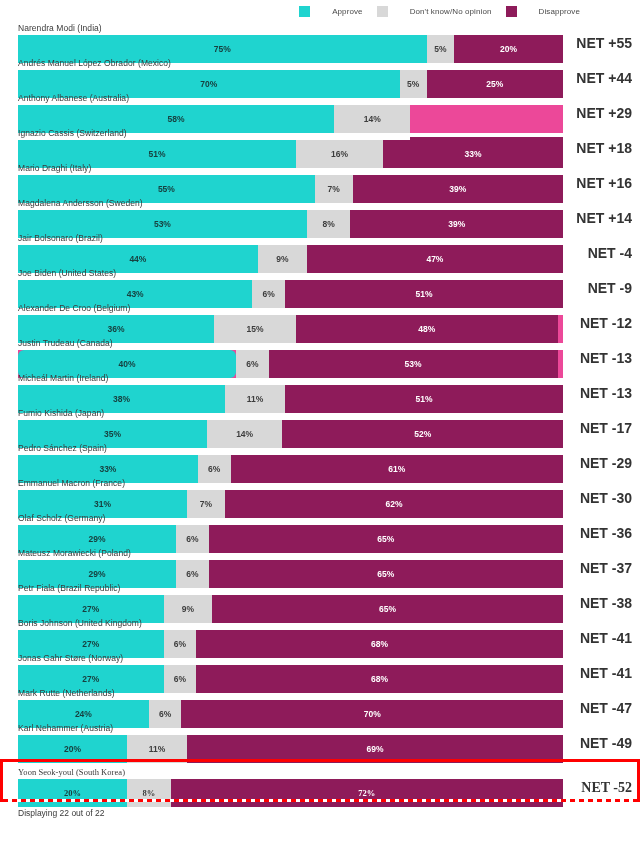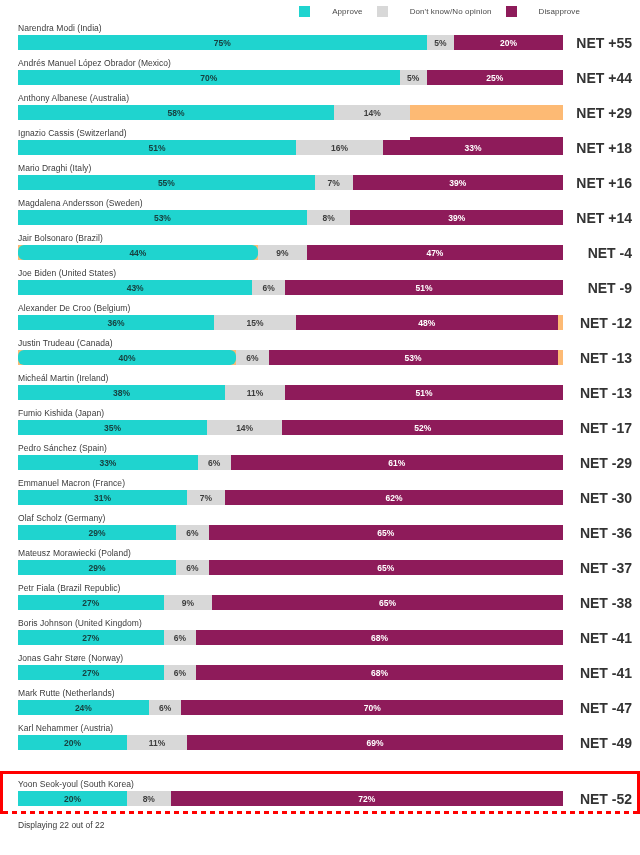--- a/index.html
+++ b/index.html
@@ -60,23 +60,23 @@
     color: #3a3a3a;
     letter-spacing: 0.05px;
     white-space: nowrap;
     line-height: 13px;
   }
   .bar-track {
     position: absolute;
     left: 18px;
     right: 77px;
     top: 13px;
-    height: 15px;
+    height: 28px;
     display: flex;
-    background: #fdba74;
+    background: #ec4899;
   }
   .seg {
     height: 100%;
     display: flex;
     align-items: center;
     justify-content: center;
     font-size: 8.5px;
     font-weight: bold;
     overflow: hidden;
     white-space: nowrap;
@@ -104,21 +104,22 @@
     color: #333333;
     white-space: nowrap;
   }
 
   
   .row.highlight {
     border: 3px solid #ff0000;
     border-bottom: none;
     box-sizing: border-box;
     height: 40px;
-    margin-top: 14px;
+    margin-top: 2px;
+    font-family: Liberation Serif, serif;
   }
   .row.highlight .row-label { left: 15px; top: 4px; }
   .row.highlight .bar-track { left: 15px; right: 74px; top: 17px; }
   .row.highlight .net { right: 5px; top: 17px; }
   .highlight-bottom {
     height: 3px;
     border-left: 3px solid #ff0000;
     border-right: 3px solid #ff0000;
     box-sizing: border-box;
     position: relative;
@@ -211,21 +212,21 @@
       <div class="bar-track">
         <div class="seg seg-approve" style="width: 53%;">53%</div>
         <div class="seg seg-dk" style="width: 8%;">8%</div>
         <div class="seg seg-disapprove" style="width: 39%;">39%</div>
       </div>
       <div class="net">NET +14</div>
     </div>
     <div class="row">
       <div class="row-label">Jair Bolsonaro (Brazil)</div>
       <div class="bar-track">
-        <div class="seg seg-approve" style="width: 44%; border-radius: 6px;">44%</div>
+        <div class="seg seg-approve" style="width: 44%;">44%</div>
         <div class="seg seg-dk" style="width: 9%;">9%</div>
         <div class="seg seg-disapprove" style="width: 47%;">47%</div>
       </div>
       <div class="net">NET -4</div>
     </div>
     <div class="row">
       <div class="row-label">Joe Biden (United States)</div>
       <div class="bar-track">
         <div class="seg seg-approve" style="width: 43%;">43%</div>
         <div class="seg seg-dk" style="width: 6%;">6%</div>

